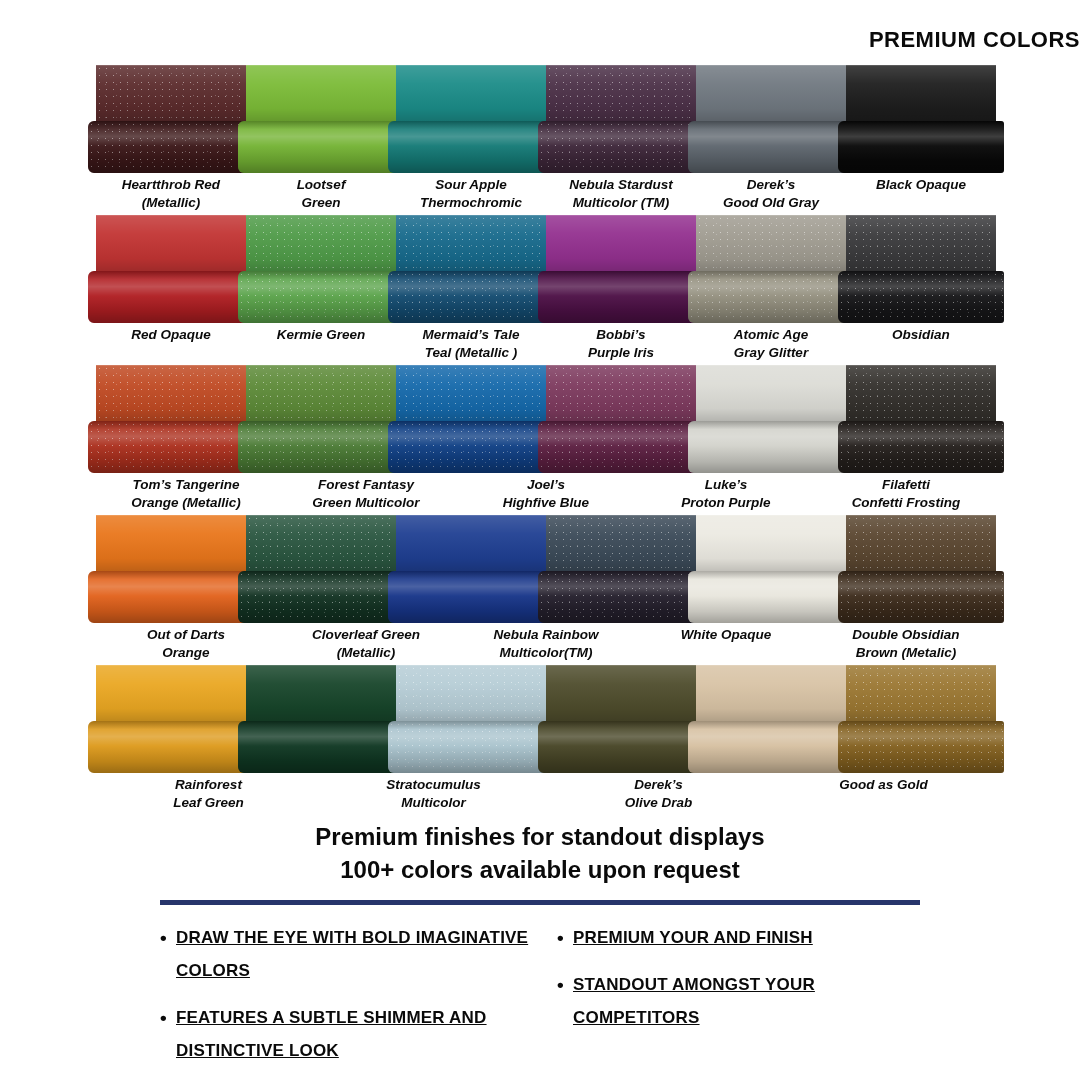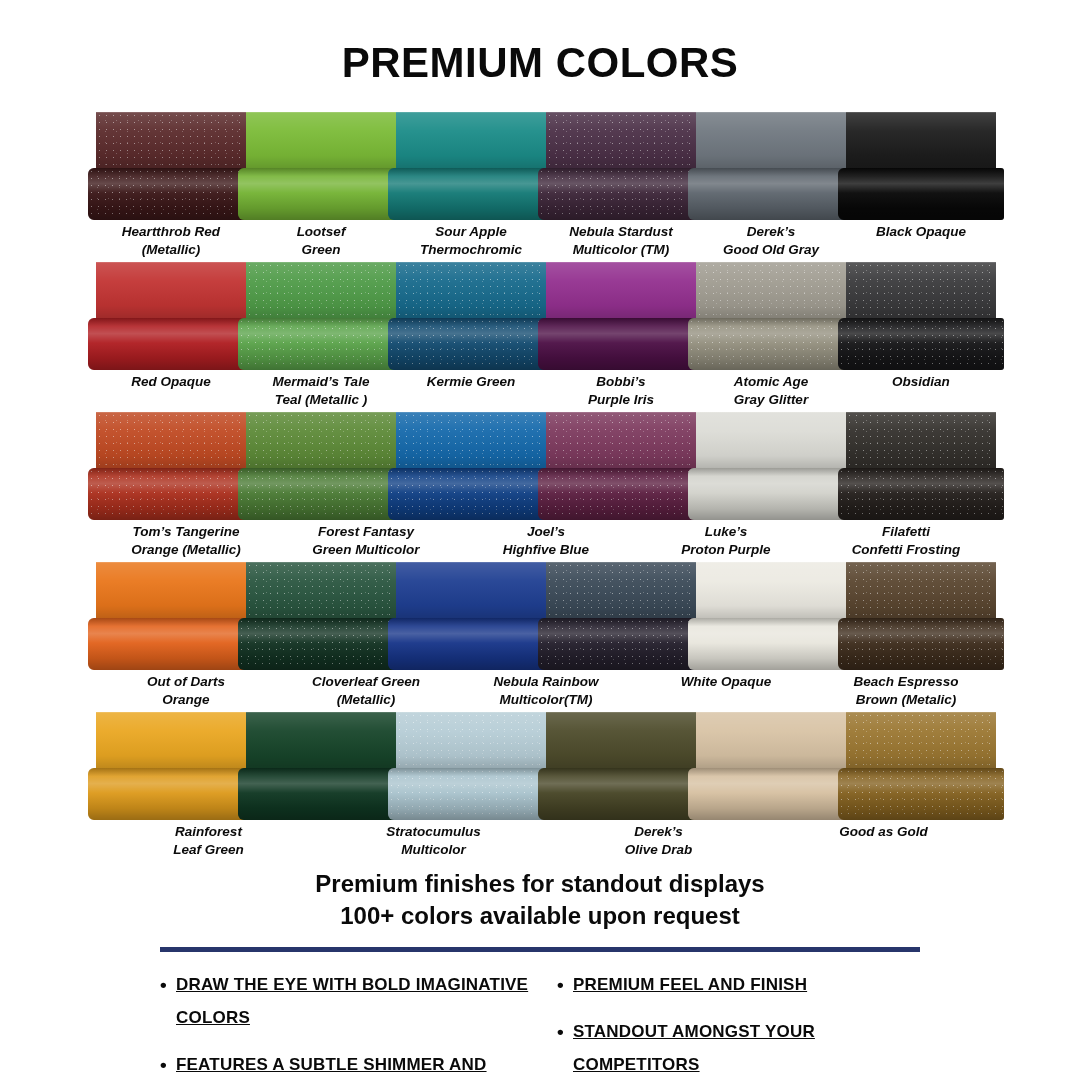--- a/index.html
+++ b/index.html
@@ -12,22 +12,22 @@
     width: 1080px;
     height: 1080px;
     font-family: "Liberation Sans", sans-serif;
     color: #0d0d0d;
     overflow: hidden;
     position: relative;
   }
 
   
   #page-title {
-    text-align: center;
-    font-size: 42px;
+    text-align: right;
+    font-size: 22px;
     font-weight: bold;
     letter-spacing: 0.5px;
     padding-top: 14px;
     line-height: 1.0;
     color: #0a0a0a;
   }
 
   
   #swatch-grid {
     margin-top: 10px;
@@ -319,23 +319,23 @@
             <div class="sheen"></div>
           </div>
           <div class="bar-bot" style="background: rgb(22, 22, 24);">
             <div class="sparkle"></div>
             <div class="sheen"></div>
           </div>
         </div>
       </div>
       <div class="label-strip">
         <div class="swatch-label">Red Opaque</div>
+        <div class="swatch-label">Kermie Green</div>
         <div class="swatch-label">Mermaid’s Tale
 Teal (Metallic )</div>
-        <div class="swatch-label">Kermie Green</div>
         <div class="swatch-label">Bobbi’s
 Purple Iris</div>
         <div class="swatch-label">Atomic Age
 Gray Glitter</div>
         <div class="swatch-label">Obsidian</div>
       </div>
     </div>
     <div class="swatch-row">
       <div class="swatch-strip">
         <div class="swatch-cell metal">
@@ -476,21 +476,21 @@
         </div>
       </div>
       <div class="label-strip">
         <div class="swatch-label">Out of Darts
 Orange</div>
         <div class="swatch-label">Cloverleaf Green
 (Metallic)</div>
         <div class="swatch-label">Nebula Rainbow
 Multicolor(TM)</div>
         <div class="swatch-label">White Opaque</div>
-        <div class="swatch-label">Beach Espresso
+        <div class="swatch-label">Double Obsidian
 Brown (Metalic)</div>
       </div>
     </div>
     <div class="swatch-row">
       <div class="swatch-strip">
         <div class="swatch-cell">
           <div class="bar-top" style="background: rgb(234, 167, 34);">
             <div class="sparkle"></div>
             <div class="sheen"></div>
           </div>
@@ -576,20 +576,20 @@
         <span class="benefit-text">DRAW THE EYE WITH BOLD IMAGINATIVE COLORS</span>
       </div>
       <div class="benefit-item">
         <span class="bullet-dot">•</span>
         <span class="benefit-text">FEATURES A SUBTLE SHIMMER AND DISTINCTIVE LOOK</span>
       </div>
     </div>
   <div class="benefit-col" id="benefits-right">
       <div class="benefit-item">
         <span class="bullet-dot">•</span>
-        <span class="benefit-text">PREMIUM FEEL AND FINISH</span>
+        <span class="benefit-text">PREMIUM YOUR AND FINISH</span>
       </div>
       <div class="benefit-item">
         <span class="bullet-dot">•</span>
         <span class="benefit-text">STANDOUT AMONGST YOUR COMPETITORS</span>
       </div>
     </div>
 </div>
 
 </body></html>

